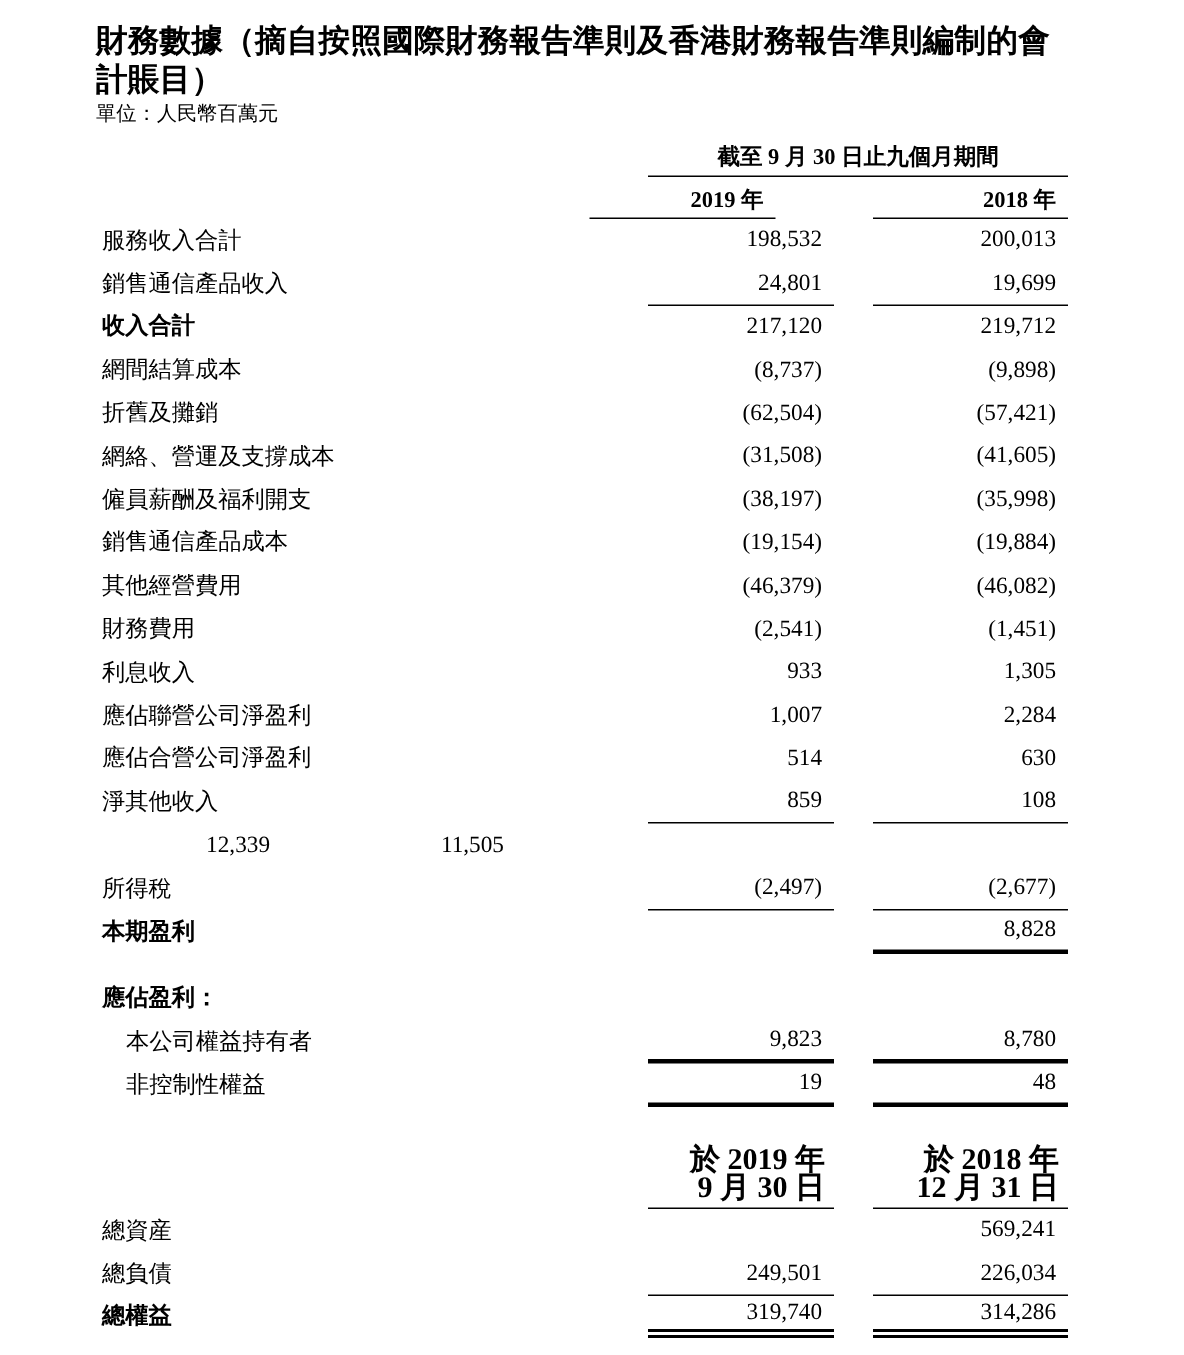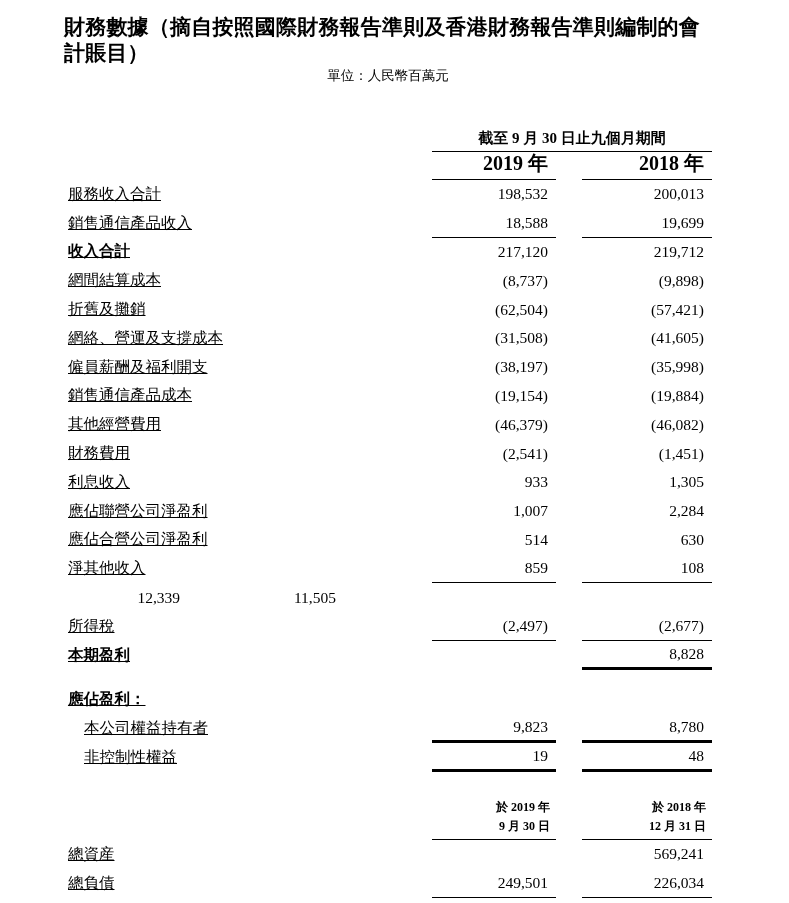--- a/index.html
+++ b/index.html
@@ -8,56 +8,56 @@
     background: #ffffff; color: #000000;
     font-family: "Liberation Serif", "DejaVu Serif", serif;
     overflow: hidden;
   }
   .doc { padding: 14px 0 0 64px; width: 648px; }
 
   .title {
     font-size: 21px; font-weight: bold; line-height: 26px;
     margin: 0; letter-spacing: 0.2px;
   }
-  .unit { font-size: 13.5px; line-height: 19px; text-align: center; }
+  .unit { font-size: 13.5px; line-height: 19px; }
 
   
   .row { display: flex; height: 28.8px; font-size: 15.5px; }
   .row > div { display: flex; align-items: center; box-sizing: border-box; }
-  .lbl { flex: 1; padding-left: 4px; text-decoration: underline; }
+  .lbl { flex: 1; padding-left: 4px; }
   .lbl.indent { padding-left: 20px; }
   .col { justify-content: flex-end; padding-right: 8px; }
   .c1 { width: 124px; }
   .c2 { width: 130px; margin-left: 26px; }
   .bold .lbl { font-weight: bold; }
 
   .rule-thin   { border-bottom: 1.5px solid #000; }
   .rule-thick  { border-bottom: 3px solid #000; }
   .rule-double { border-bottom: 6px double #000; }
 
   
   .period-row { margin-top: 10px; display: flex; }
   .period-spacer { flex: 1; }
   .period-block {
     width: 280px; text-align: center; font-weight: bold; font-size: 15px;
-    padding-bottom: 3px; border-bottom: 1.5px solid #000; margin-top: 34px;
-  }
-  .year-row { margin-top: 4px; display: flex; height: 24px; font-size: 20px; }
+    padding-bottom: 3px; border-bottom: 1.5px solid #000;
+  }
+  .year-row { margin-top: 4px; display: flex; height: 24px; font-size: 15px; gap: 39px; }
   .year-row .head {
     font-weight: bold; display: flex; align-items: flex-end;
     justify-content: flex-end; padding: 0 8px 2px 0; box-sizing: border-box;
     border-bottom: 1.5px solid #000;
   }
   .year-spacer { flex: 1; }
 
   .attribution { margin-top: 16px; }
 
   
   .balance { margin-top: 26px; }
-  .balance-head { display: flex; font-size: 12px; }
+  .balance-head { display: flex; font-size: 20px; }
   .balance-head .head {
     font-weight: bold; text-align: right; line-height: 19px;
     padding: 0 6px 3px 0; box-sizing: border-box;
     border-bottom: 1.5px solid #000;
   }
   .balance-spacer { flex: 1; }
 </style>
 </head>
 <body>
 
@@ -78,21 +78,21 @@
   </div>
 
   <div id="income-rows">
       <div class="row">
         <div class="lbl">服務收入合計</div>
         <div class="col c1">198,532</div>
         <div class="col c2">200,013</div>
       </div>
       <div class="row">
         <div class="lbl">銷售通信產品收入</div>
-        <div class="col c1 rule-thin">18,588</div>
+        <div class="col c1 rule-thin">24,801</div>
         <div class="col c2 rule-thin">19,699</div>
       </div>
       <div class="row bold">
         <div class="lbl">收入合計</div>
         <div class="col c1">217,120</div>
         <div class="col c2">219,712</div>
       </div>
       <div class="row">
         <div class="lbl">網間結算成本</div>
         <div class="col c1">(8,737)</div>

